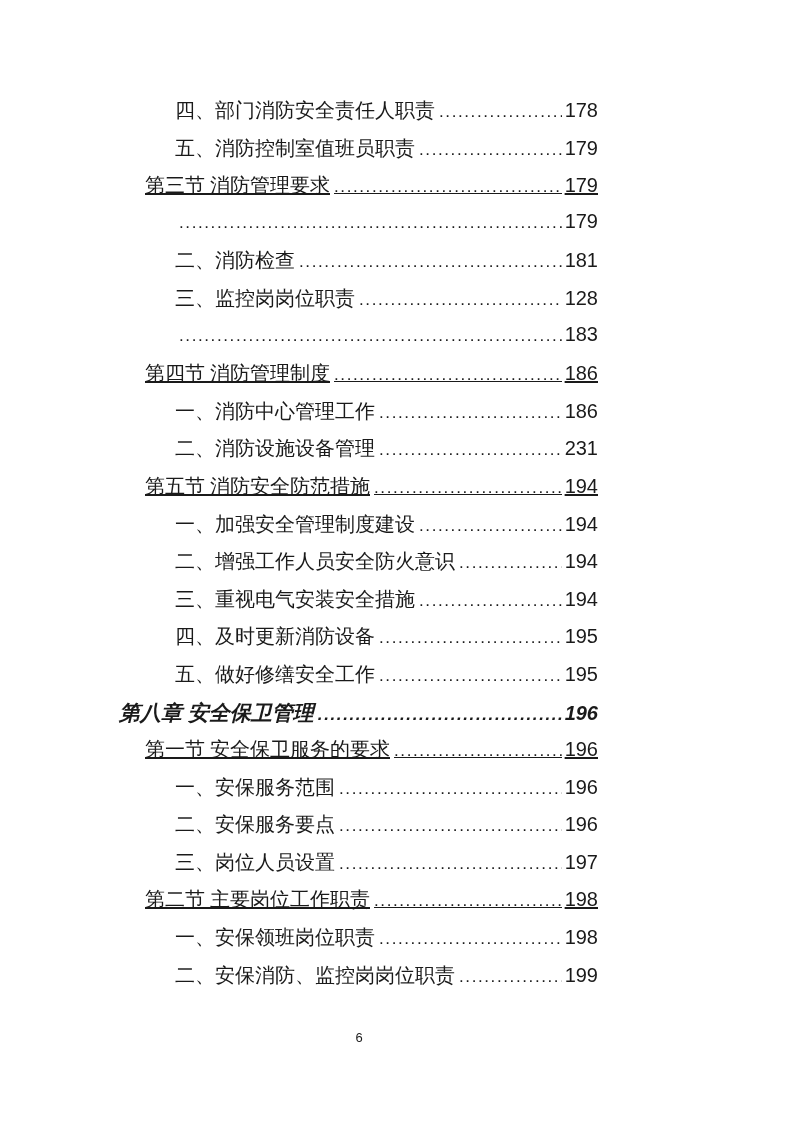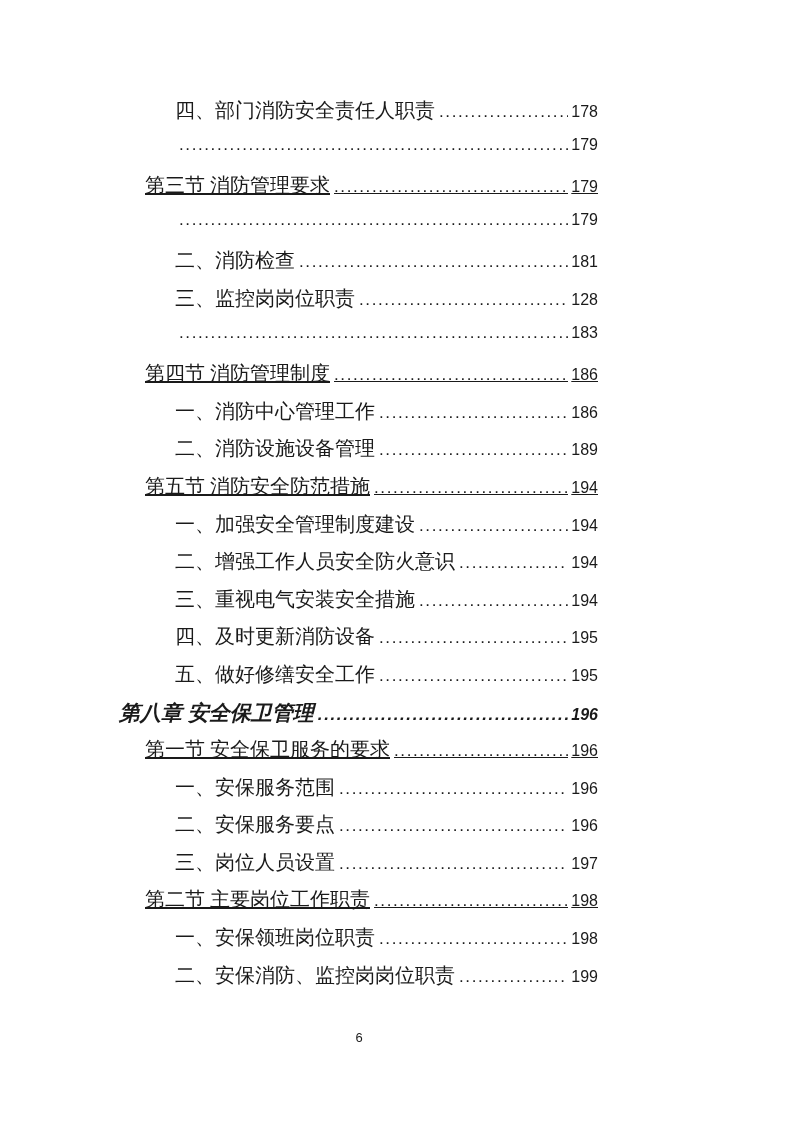--- a/index.html
+++ b/index.html
@@ -49,21 +49,21 @@
     font-family: "Liberation Sans", "DejaVu Sans", sans-serif;
     font-size: 17px;
     letter-spacing: 1.6px;
   }
   .toc-dots::after {
     content: "..................................................................................................................................................................................................";
   }
   .toc-page {
     flex: 0 0 auto;
     font-family: "Liberation Sans", "DejaVu Sans", sans-serif;
-    font-size: 16px;
+    font-size: 20px;
     text-align: center;
   }
   .footer {
     position: absolute;
     top: 1030px;
     left: 0;
     width: 100%;
     text-align: center;
     font-family: "Liberation Sans", "DejaVu Sans", sans-serif;
     font-size: 13px;
@@ -74,20 +74,21 @@
 <body>
 
 <div class="page">
   <div class="toc">
       <div class="toc-row level-item">
     <span class="toc-label">四、部门消防安全责任人职责</span>
     <span class="toc-dots"></span>
     <span class="toc-page">178</span>
   </div>
       <div class="toc-row level-item">
+    <span class="toc-label">五、消防控制室值班员职责</span>
     <span class="toc-dots"></span>
     <span class="toc-page">179</span>
   </div>
       <div class="toc-row level-section">
     <span class="toc-label">第三节 消防管理要求</span>
     <span class="toc-dots"></span>
     <span class="toc-page">179</span>
   </div>
       <div class="toc-row level-item">
     <span class="toc-dots"></span>
@@ -113,21 +114,21 @@
     <span class="toc-page">186</span>
   </div>
       <div class="toc-row level-item">
     <span class="toc-label">一、消防中心管理工作</span>
     <span class="toc-dots"></span>
     <span class="toc-page">186</span>
   </div>
       <div class="toc-row level-item">
     <span class="toc-label">二、消防设施设备管理</span>
     <span class="toc-dots"></span>
-    <span class="toc-page">189</span>
+    <span class="toc-page">231</span>
   </div>
       <div class="toc-row level-section">
     <span class="toc-label">第五节 消防安全防范措施</span>
     <span class="toc-dots"></span>
     <span class="toc-page">194</span>
   </div>
       <div class="toc-row level-item">
     <span class="toc-label">一、加强安全管理制度建设</span>
     <span class="toc-dots"></span>
     <span class="toc-page">194</span>

